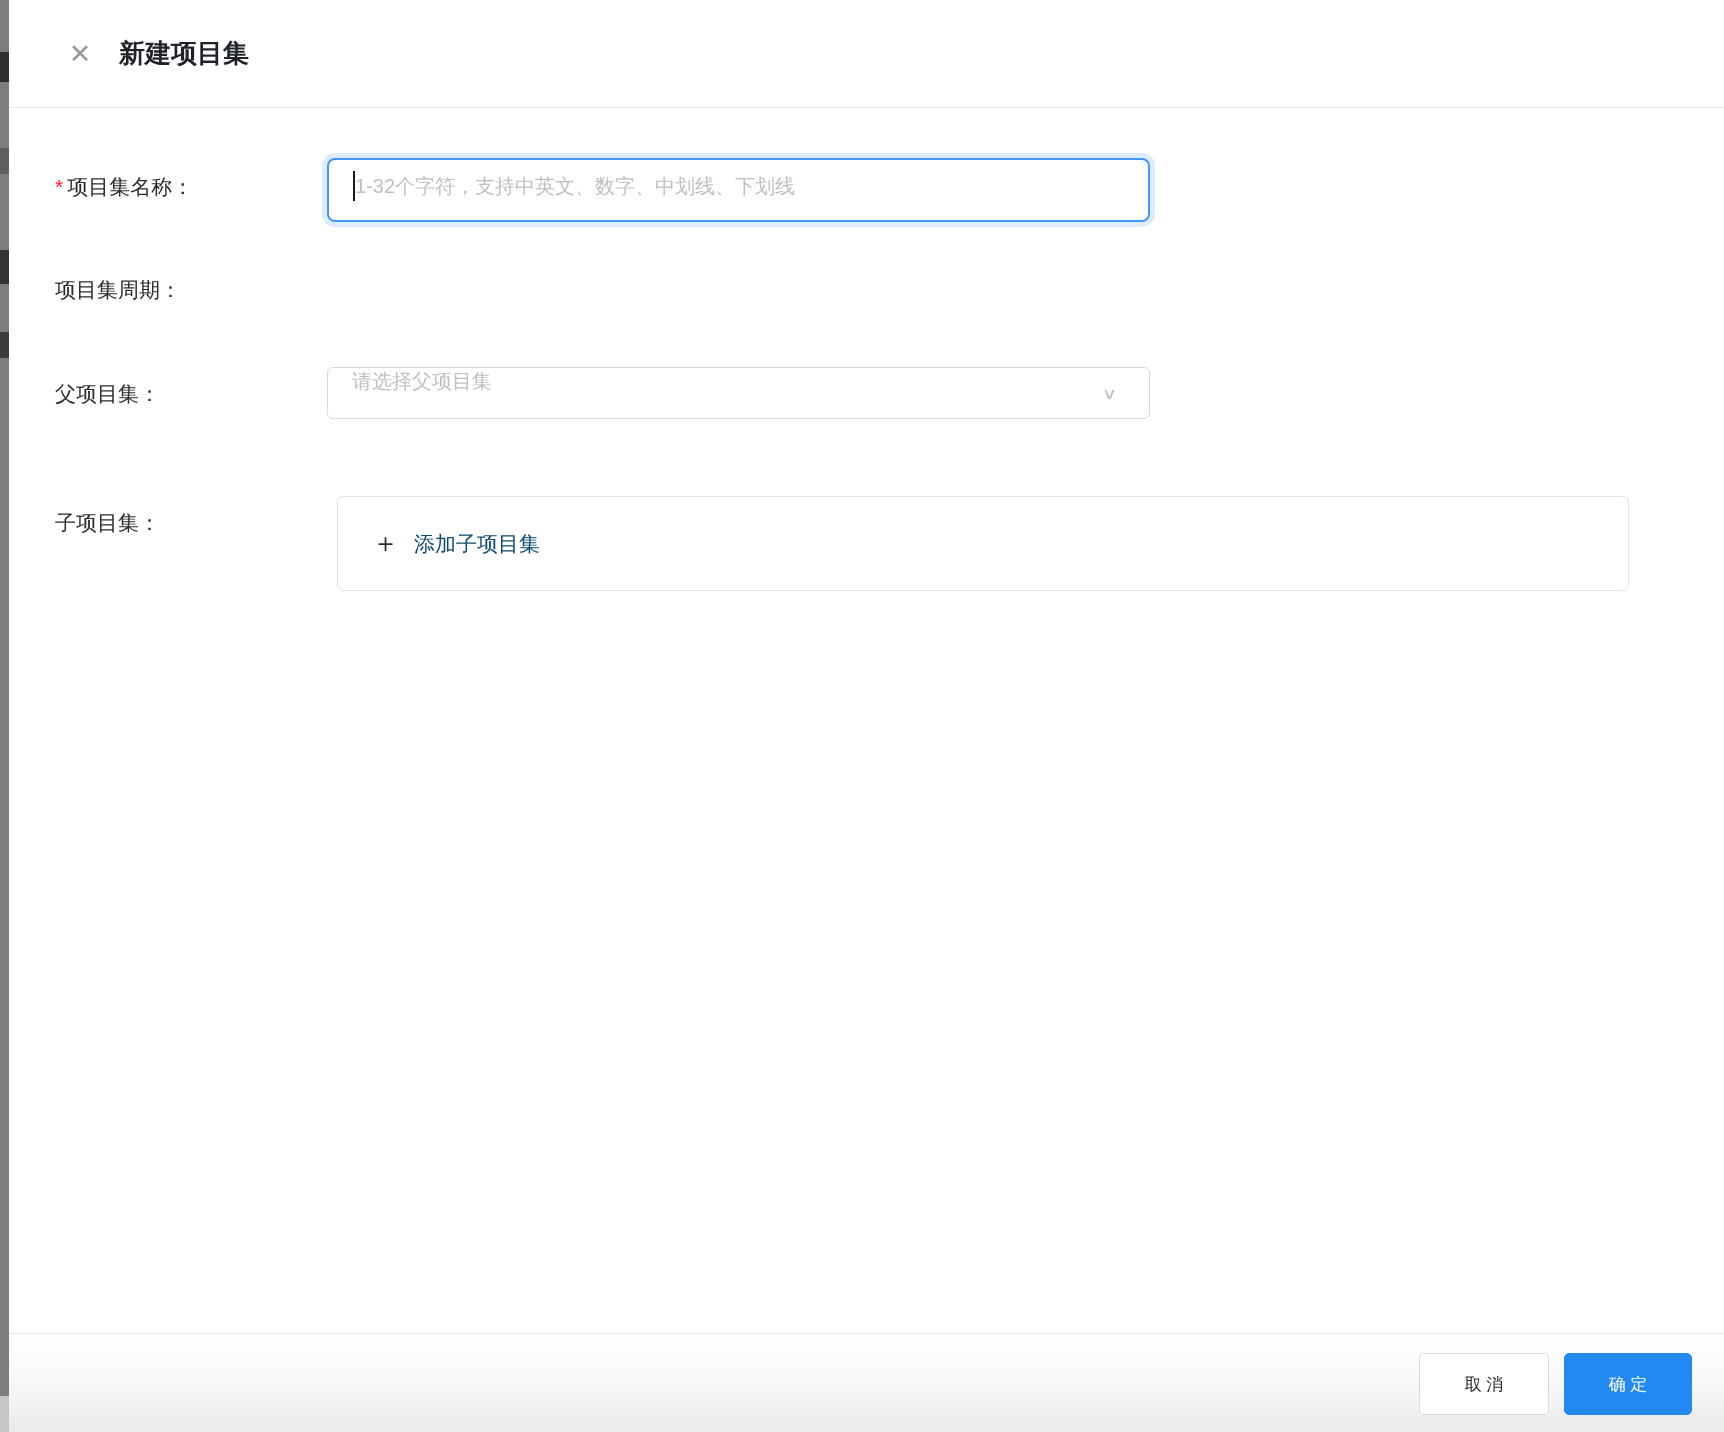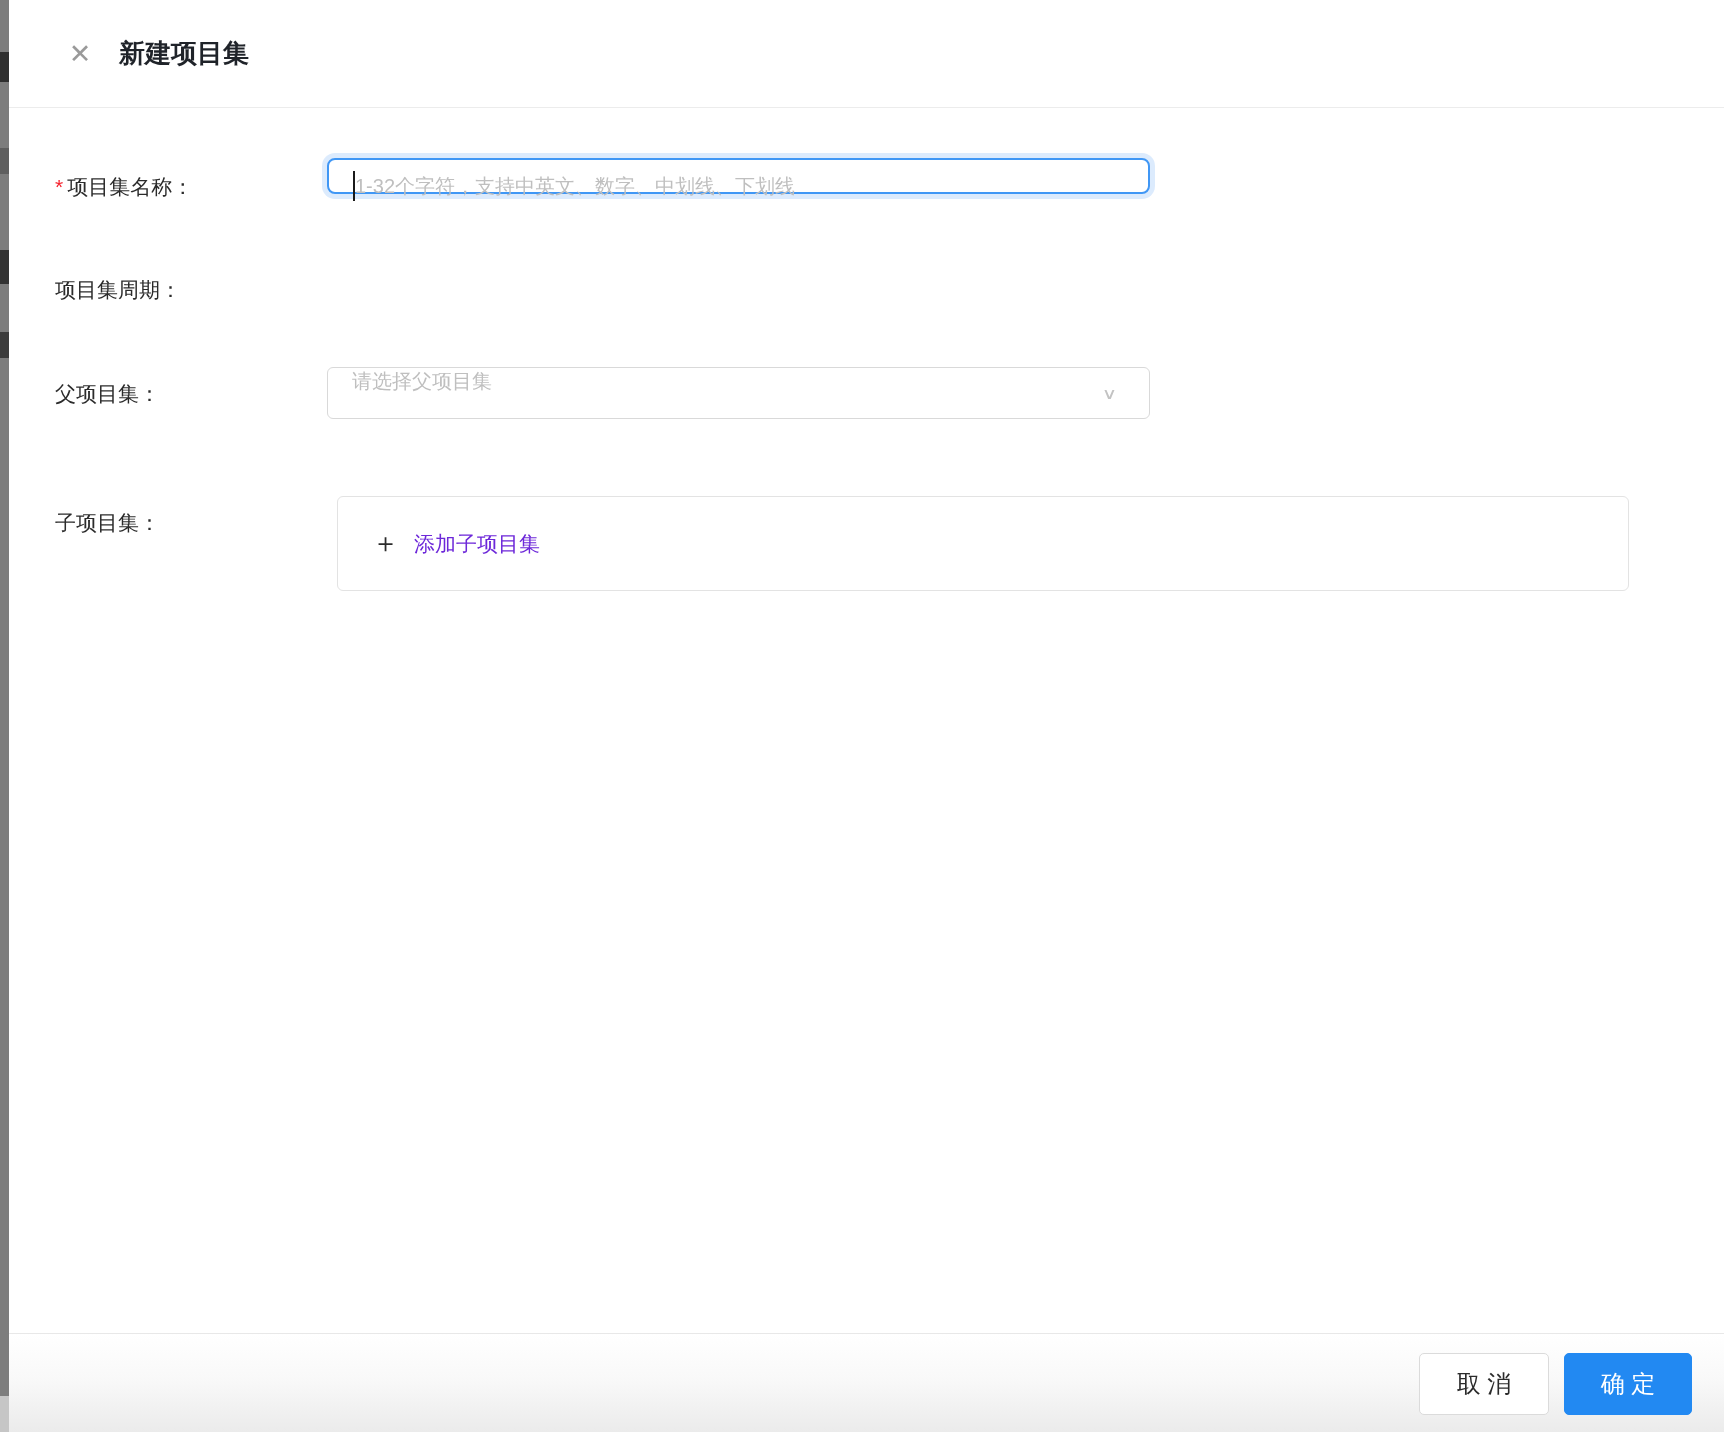--- a/index.html
+++ b/index.html
@@ -26,21 +26,21 @@
   .drawer-header { position:absolute; left:0; top:0; width:100%; height:108px; border-bottom:1px solid #ececec; background:#fff; }
   .close-btn { position:absolute; left:53px; top:36px; width:36px; height:36px; display:flex; align-items:center; justify-content:center;
                font-size:27px; color:#9a9a9a; cursor:pointer; font-weight:400; }
   .drawer-title { position:absolute; left:110px; top:37px; font-size:26px; line-height:32px; font-weight:600; color:#1f2329; }
 
   
   .field-label { position:absolute; left:46px; font-size:21px; line-height:24px; color:#2b2b2b; white-space:nowrap; }
   .req { color:#f5222d; margin-right:4px; font-size:21px; }
 
   
-  .name-input { position:absolute; left:318px; top:158px; width:823px; height:36px;
+  .name-input { position:absolute; left:318px; top:158px; width:823px; height:64px;
                 border:2px solid #4097f5; border-radius:8px; background:#fff;
                 box-shadow:0 0 0 5px rgba(36,130,245,0.16); cursor:text; }
   .caret { position:absolute; left:24px; top:11px; width:2px; height:30px; background:#1a1a1a; }
   .placeholder { color:#bfbfbf; font-size:20px; white-space:nowrap; }
   .name-input .placeholder { position:absolute; left:26px; top:13px; }
 
   
   .range-picker { position:absolute; left:318px; top:263px; width:454px; height:52px;
                   border:1px solid #d9d9d9; border-radius:6px; background:#fff;
                   display:flex; align-items:center; cursor:pointer; }
@@ -55,28 +55,28 @@
                    display:flex; align-items:flex-start; cursor:pointer; }
   .parent-select .placeholder { margin-left:24px; }
   .chevron-down-icon { position:absolute; right:32px; top:14px; color:#c3c3c3; font-size:21px;
                        transform:scaleY(0.75); font-weight:400; }
 
   
   .children-box { position:absolute; left:328px; top:496px; width:1292px; height:95px;
                   border:1px solid #e3e3e3; border-radius:6px; background:#fff; }
   .add-child { position:absolute; left:34px; top:0; height:100%; display:flex; align-items:center; cursor:pointer; color:#262626; }
   .plus-icon { font-size:27px; font-weight:300; color:#2b2b2b; margin-right:15px; line-height:1; }
-  .add-child-label { font-size:21px; color:#6d28d9; }
+  .add-child-label { font-size:21px; color:#0c4a6e; }
 
   
   .drawer-footer { position:absolute; left:0; top:1333px; width:100%; height:99px;
                    border-top:1px solid #e8e8e8;
                    background:linear-gradient(180deg,#ffffff 0%,#f9f9f9 45%,#ebebeb 100%); }
   .btn { position:absolute; top:19px; height:62px; border-radius:5px; display:flex; align-items:center; justify-content:center;
-         font-size:24px; cursor:pointer; }
+         font-size:17px; cursor:pointer; }
   .btn-cancel { left:1410px; width:130px; background:#ffffff; border:1px solid #dbdbdb; color:#2b2b2b; }
   .btn-ok { left:1555px; width:128px; background:#2289f2; border:1px solid #2289f2; color:#ffffff; }
 </style>
 </head>
 <body>
 
 <div class="page-edge">
   <div class="frag f1"></div>
   <div class="frag f2"></div>
   <div class="frag f3"></div>

